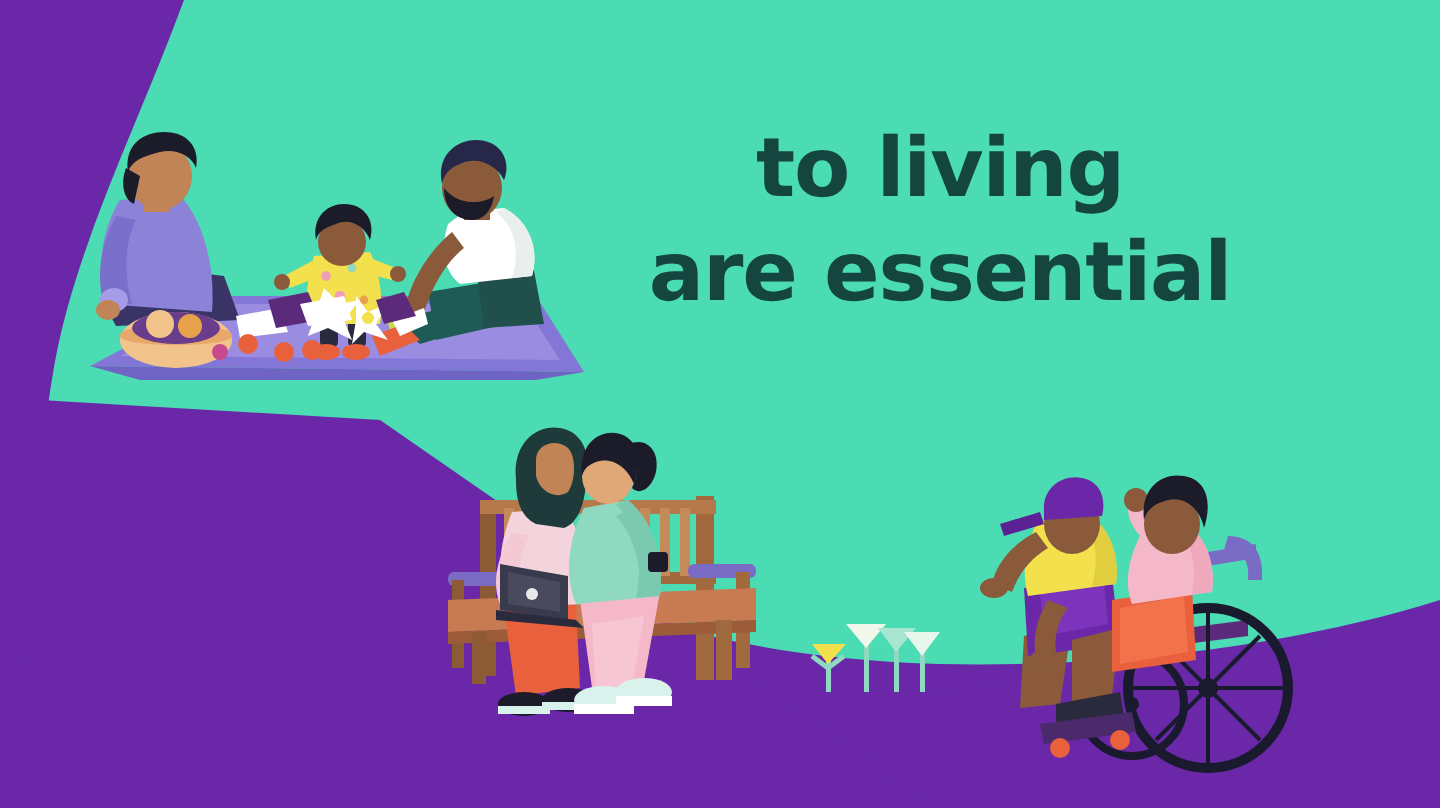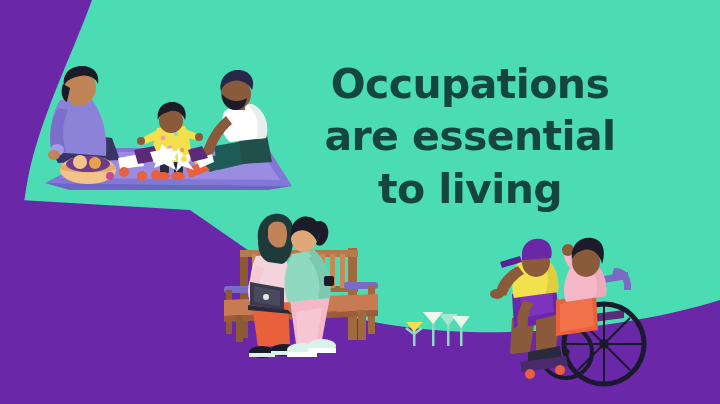--- a/index.html
+++ b/index.html
@@ -342,18 +342,17 @@
         <ellipse cx="586" cy="262" rx="14" ry="15" fill="#8A5A3B"></ellipse>
 
         <path d="M572,260 C570,244 581,236 592,238 C604,240 606,252 602,264
                  C600,254 592,248 584,250 C576,252 573,256 572,260 Z" fill="#1B1B2A"></path>
       </g>
     </g>
 
   </svg>
 
   <div class="headline">
-    <span class="line">Occupations</span>
+    <span class="line">to living</span>
     <span class="line">are essential</span>
-    <span class="line">to living</span>
   </div>
 
 </div>
 
 </body></html>

